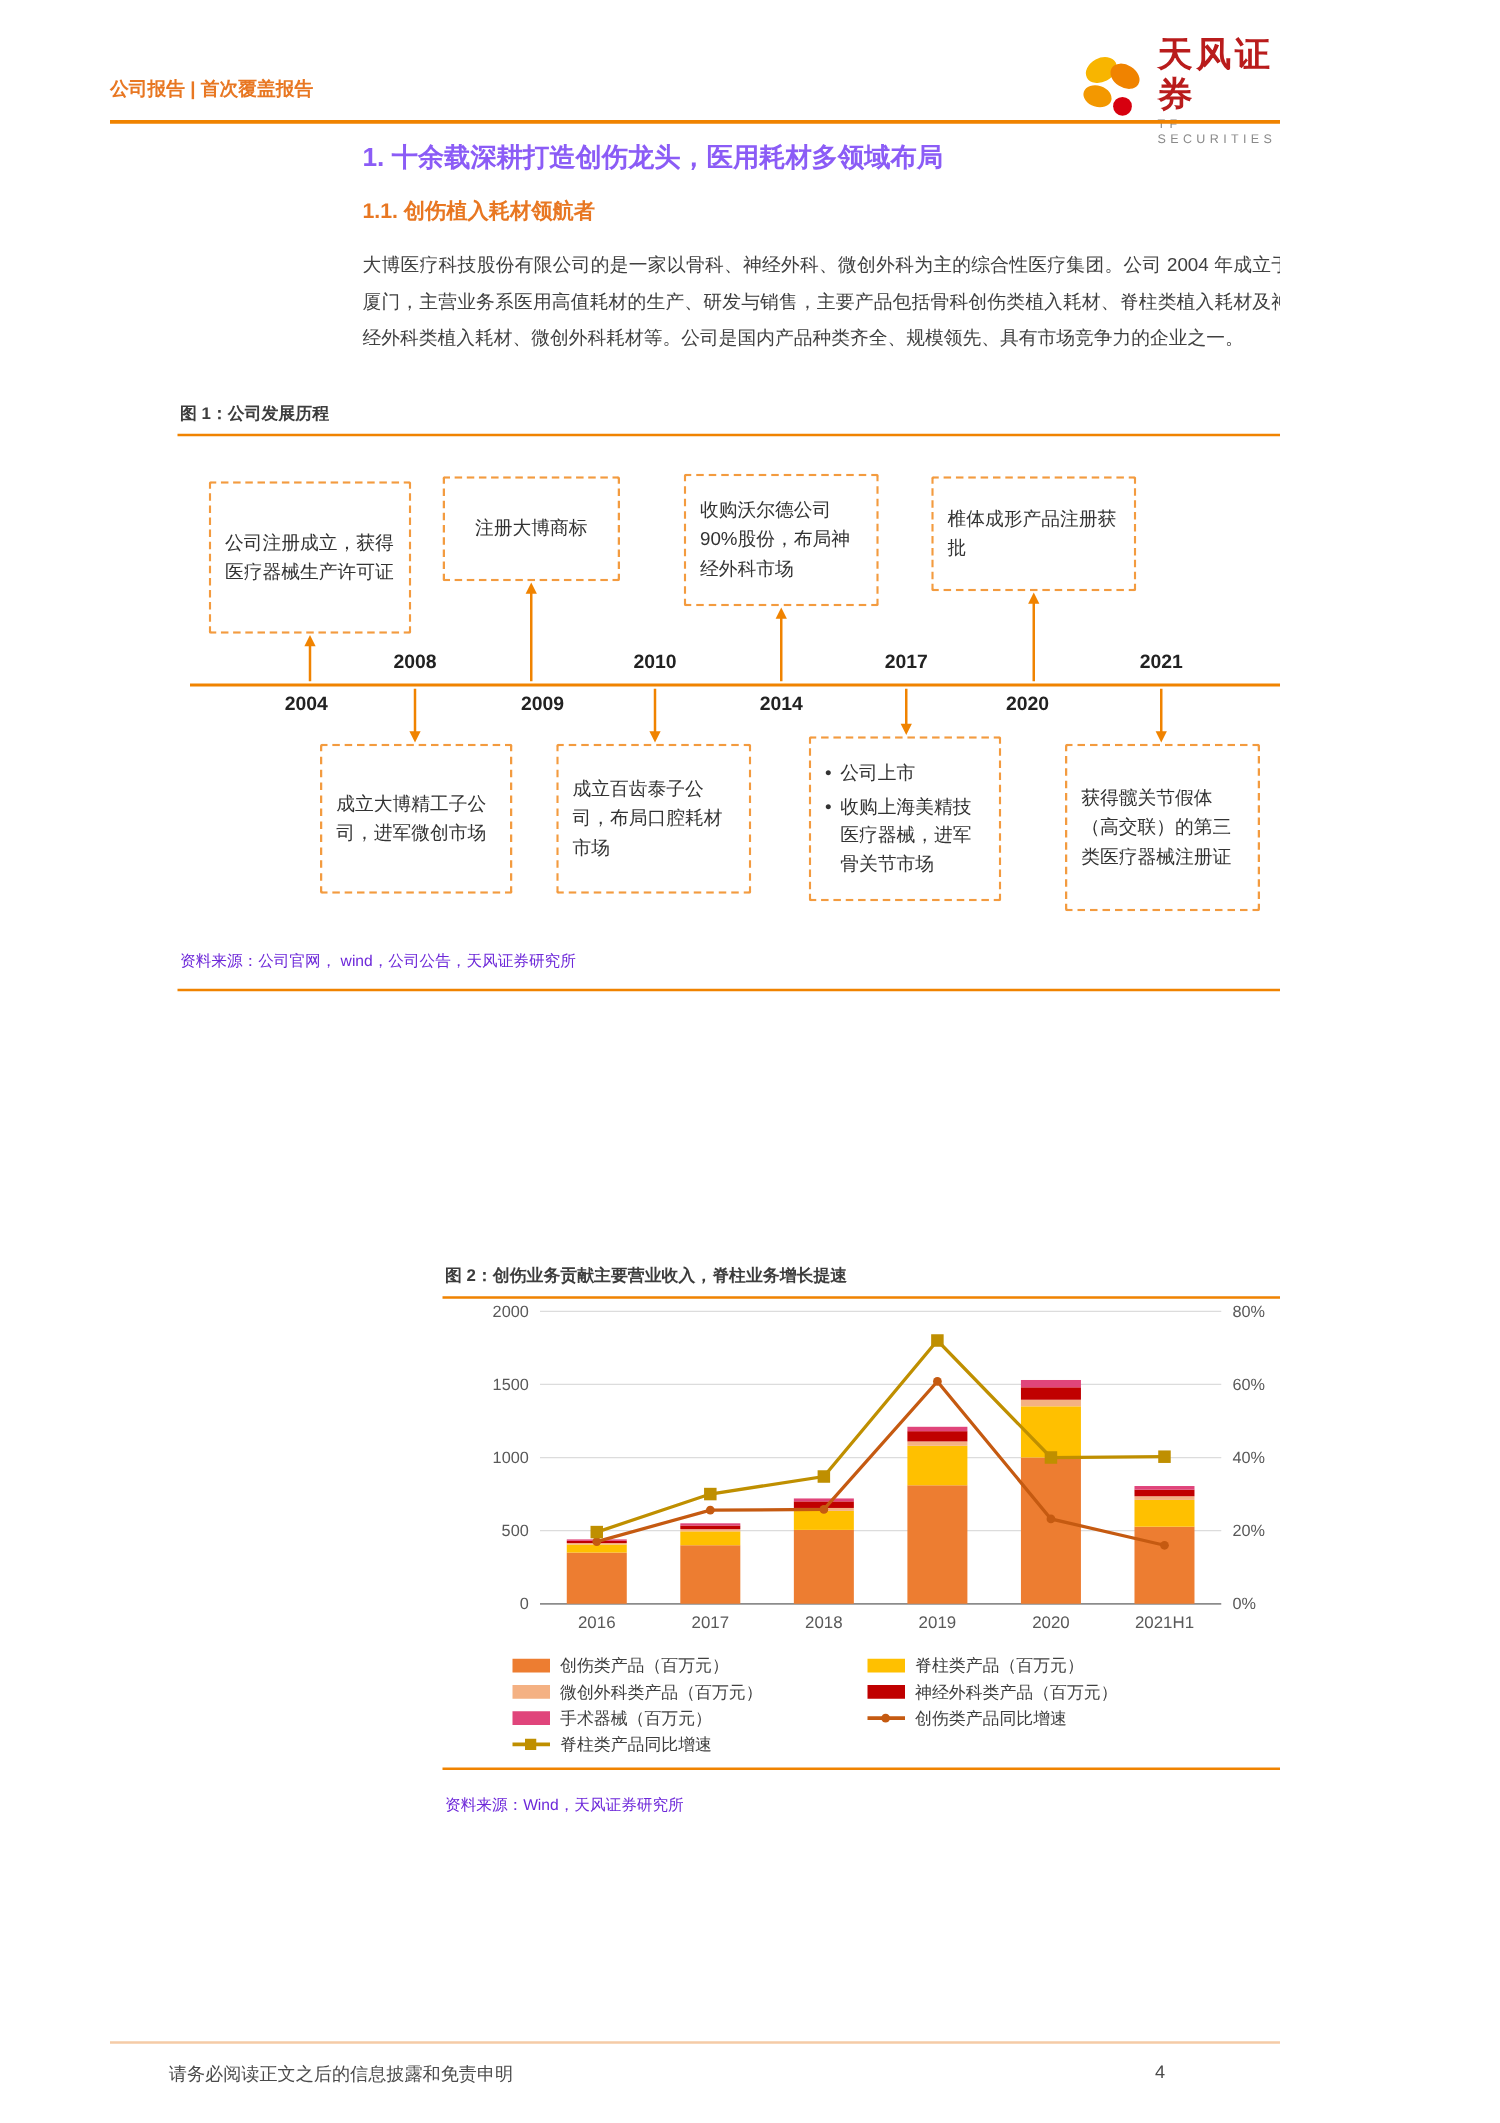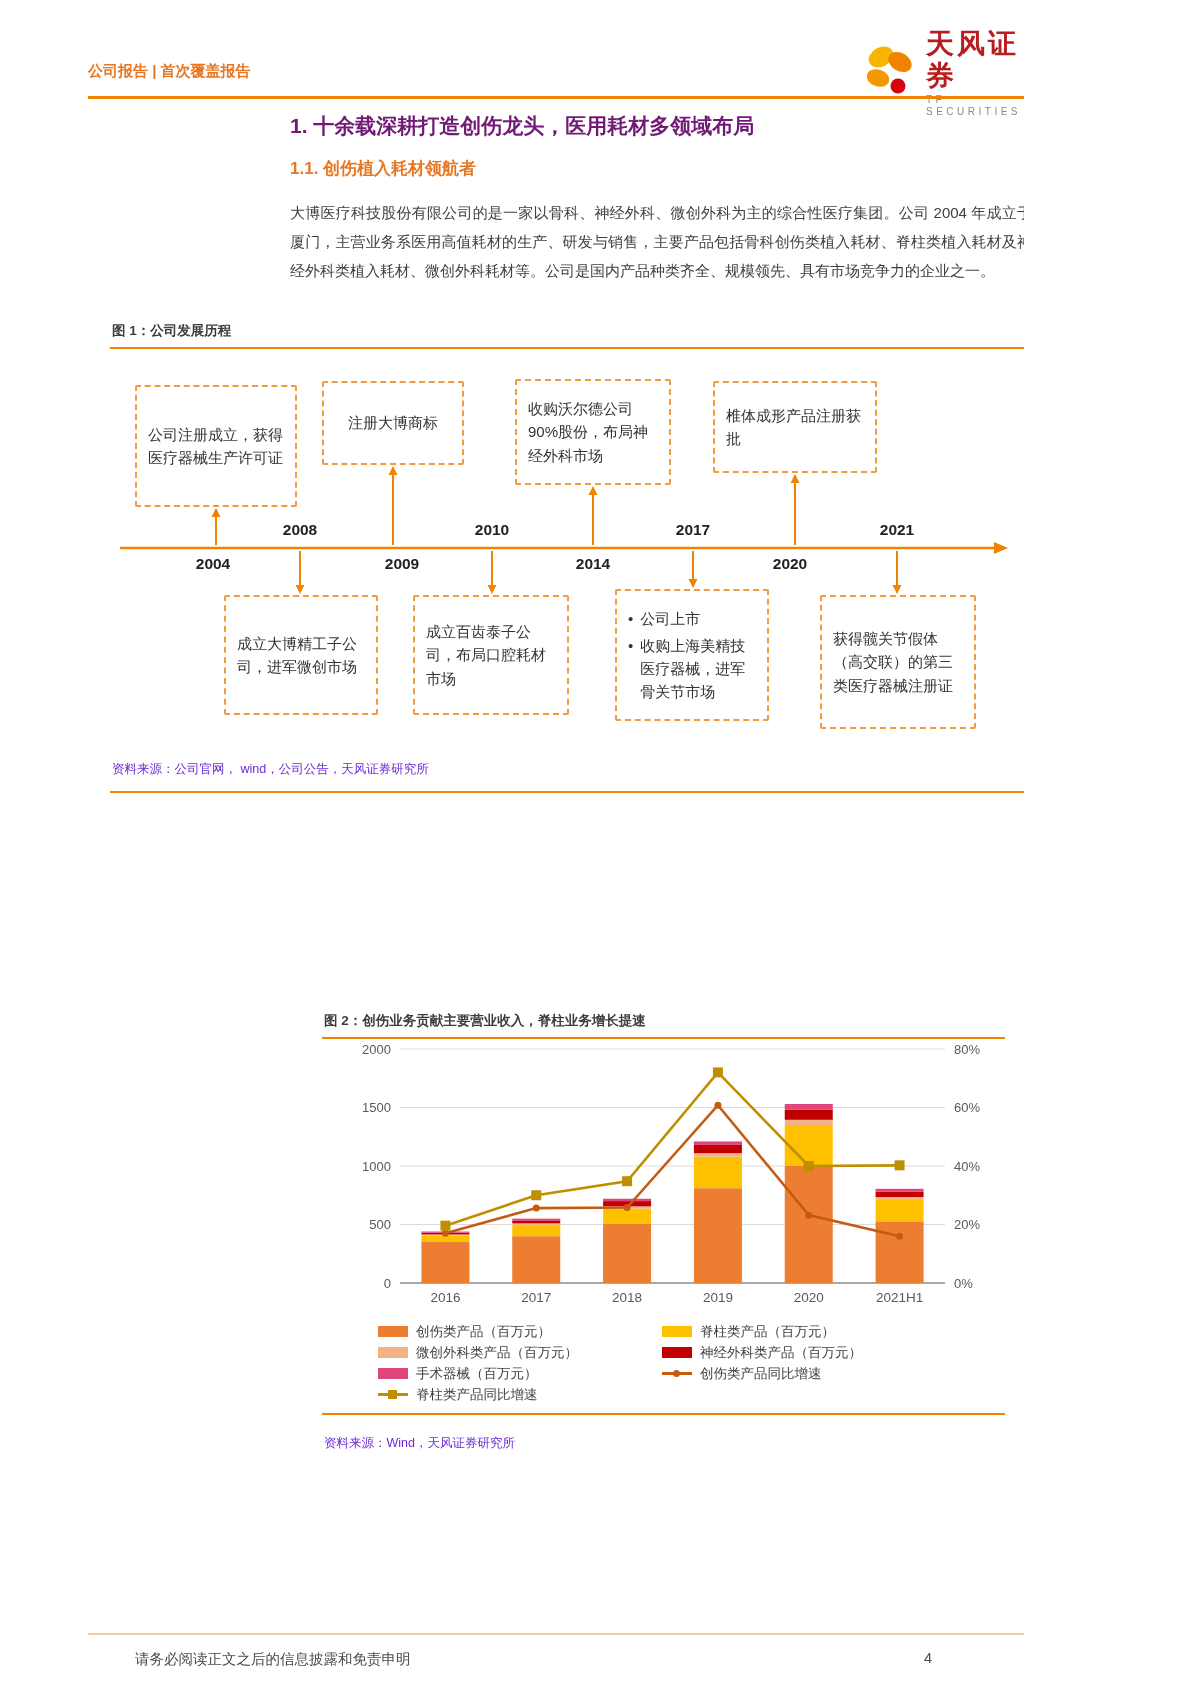--- a/index.html
+++ b/index.html
@@ -12,29 +12,29 @@
 
   
   .hdr-left{position:absolute;left:88px;top:62px;font-size:15px;font-weight:bold;color:#e87722;}
   .hdr-rule{position:absolute;left:88px;top:96px;width:1024px;height:3px;background:#f08300;}
   .logo{position:absolute;left:862px;top:28px;display:flex;align-items:center;gap:10px;}
   .logo-text{display:flex;flex-direction:column;line-height:1.15;}
   .logo-cn{font-size:28px;font-weight:bold;color:#b91c1c;letter-spacing:3px;}
   .logo-en{font-size:10px;color:#8a8a8a;letter-spacing:3.5px;margin-top:2px;}
 
   
-  .h1{position:absolute;left:290px;top:112px;width:760px;font-size:21px;font-weight:bold;color:#701a75;}
+  .h1{position:absolute;left:290px;top:112px;width:760px;font-size:21px;font-weight:bold;color:#8b5cf6;}
   .h2{position:absolute;left:290px;top:157px;width:740px;font-size:17px;font-weight:bold;color:#e87722;}
   .para{position:absolute;left:290px;width:742px;font-size:15px;line-height:29px;text-align:justify;color:#404040;}
   .p1{top:198px;}
   .p2{top:840px;}
   .para b{color:#222;}
 
   
-  .figure{position:absolute;box-sizing:border-box;}
+  .figure{position:absolute;box-sizing:border-box;margin-left:32px;}
   .fig-caption{font-size:13.5px;font-weight:bold;color:#3d3d3d;padding:0 2px 7px 2px;border-bottom:2px solid #f08300;}
   .fig-source{font-size:12.5px;color:#6d28d9;padding:8px 2px 13px 2px;}
   .fig1{left:110px;top:322px;width:980px;}
   .fig1 .fig-source{border-bottom:2px solid #f08300;}
   .fig2{left:322px;top:1012px;width:683px;}
   .fig2 .fig-source{padding-top:20px;}
 
   
   .tl-content{position:relative;width:980px;height:404px;}
   .tl-svg{position:absolute;left:0;top:0;}

